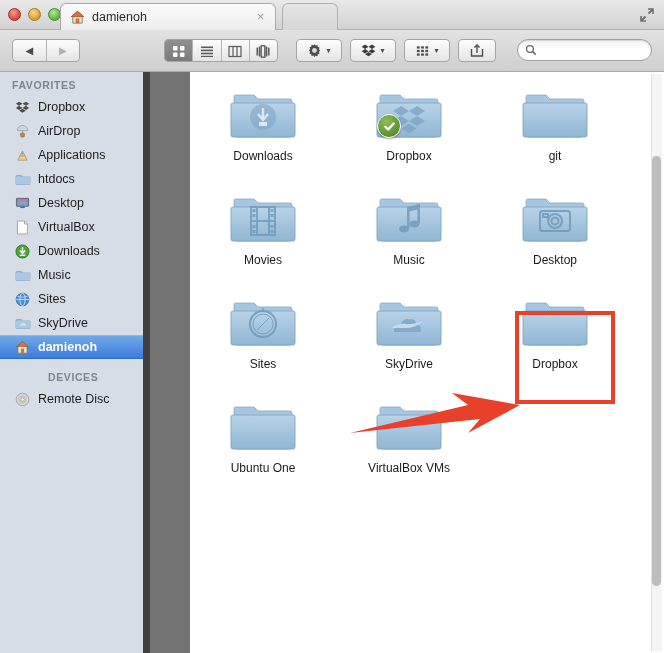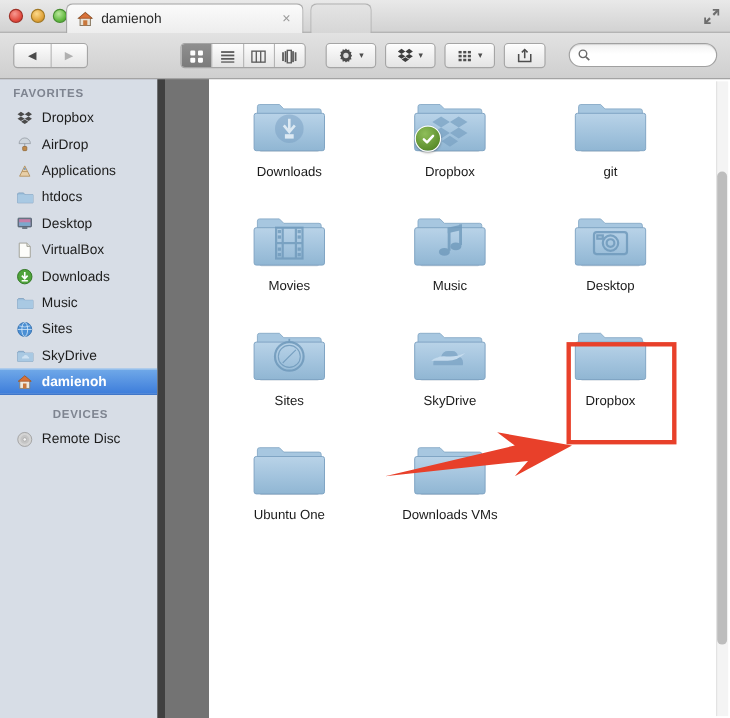--- a/index.html
+++ b/index.html
@@ -659,21 +659,21 @@
                 <linearGradient id="fg13" x1="0" y1="0" x2="0" y2="1">
                   <stop offset="0%" stop-color="#b9d3e8"></stop>
                   <stop offset="55%" stop-color="#a2c3dd"></stop>
                   <stop offset="100%" stop-color="#90b6d3"></stop>
                 </linearGradient>
               </defs>
               <path d="M6 9 h18 l4 4 h32 a2 2 0 0 1 2 2 v4 H4 V11 a2 2 0 0 1 2-2 z" fill="#a7c7e0" stroke="#85a9c6" stroke-width="0.8"></path>
               <rect x="6" y="49" width="54" height="3" rx="1.5" fill="#7e95a8" opacity="0.45"></rect>
               <path d="M3 17 h60 a2 2 0 0 1 2 2 v30 a2 2 0 0 1 -2 2 H3 a2 2 0 0 1 -2 -2 V19 a2 2 0 0 1 2 -2 z" fill="url(#fg13)" stroke="#7fa4c3" stroke-width="0.9"></path>
             </svg></div>
-          <div class="flabel">Downloads VMs</div>
+          <div class="flabel">VirtualBox VMs</div>
         </div>
       </div>
 
     <div class="scrollbar">
       <div class="scrollthumb" style="position:absolute; right:1px; top:82px; width:9px; height:430px; background:#bdbdbd; border-radius:5px;"></div>
     </div>
   </div>
 
   <div class="anno-box"></div>
   <svg class="anno-arrow" viewBox="0 0 180 55">

